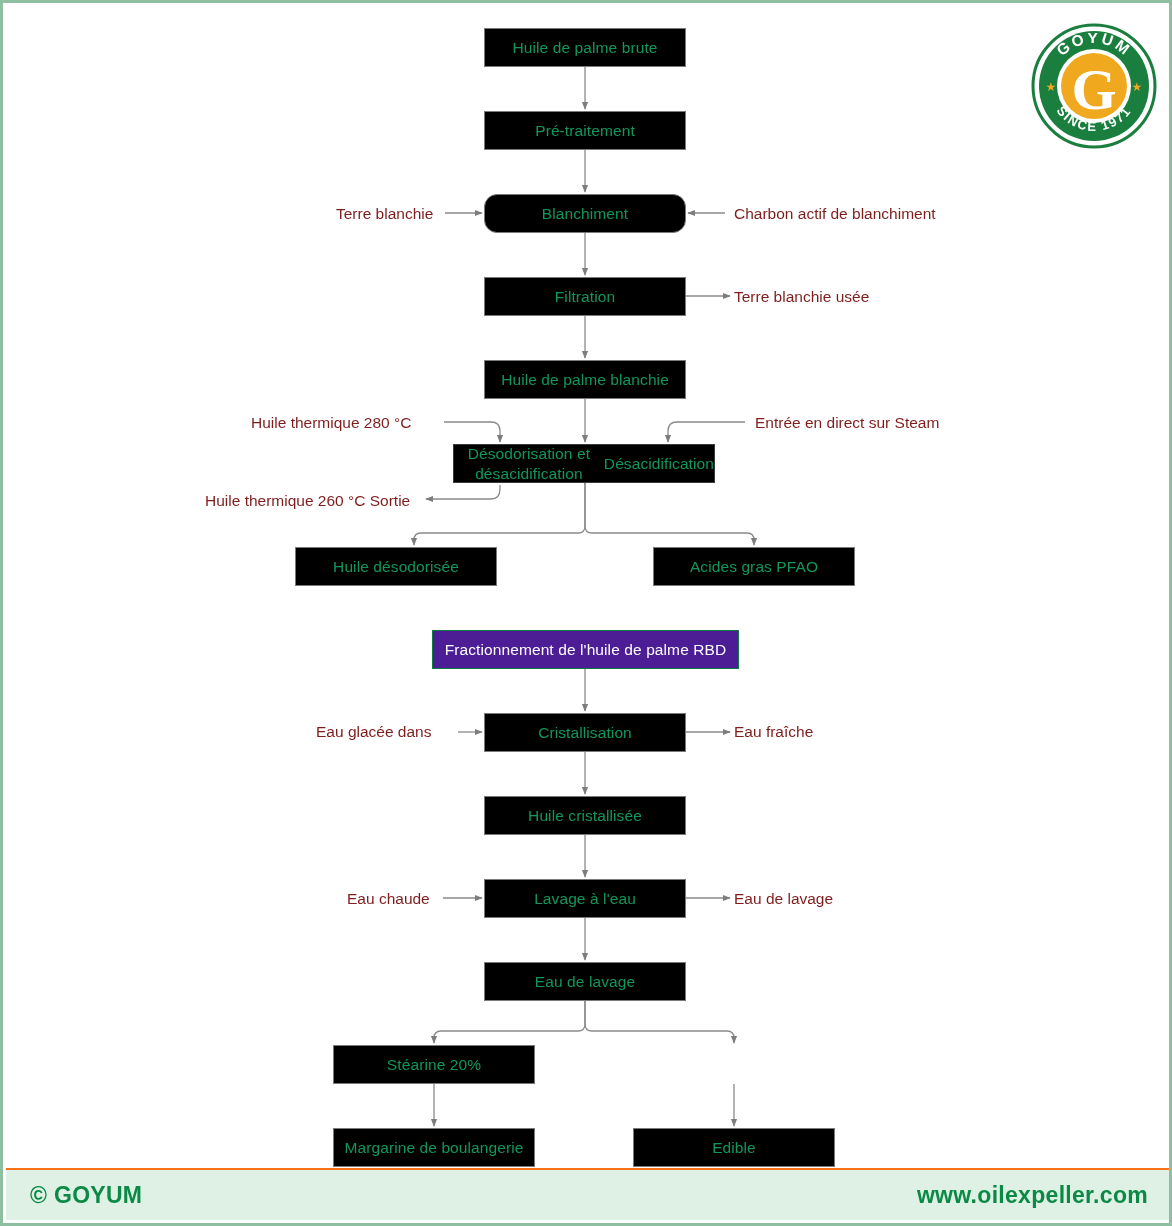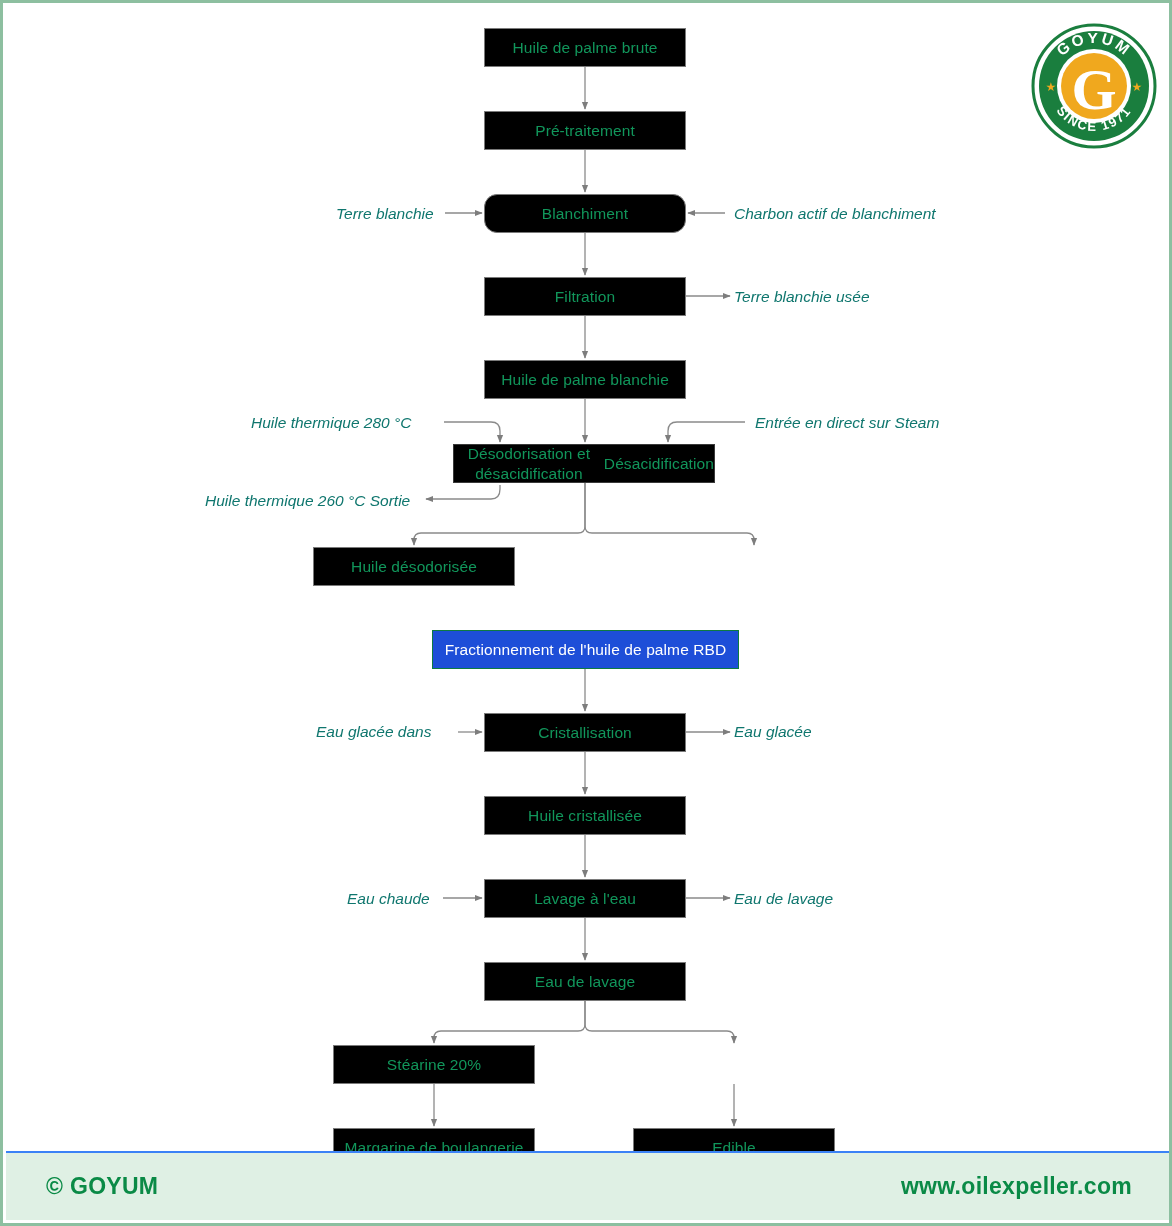--- a/index.html
+++ b/index.html
@@ -38,62 +38,61 @@
     color: #11965b;
     font-size: 15.5px;
     display: flex;
     align-items: center;
     justify-content: center;
     text-align: center;
     line-height: 1.25;
     letter-spacing: 0.1px;
   }
   .node.accent {
-    background: #1d4ed8;
+    background: #4c1d95;
     border-color: #0d7a41;
     color: #ffffff;
     align-items: center;
   }
   .node.two-line {
     flex-direction: row;
     border-color: #3a3a3a;
   }
   .side-label {
     position: absolute;
-    color: #0f766e;
+    color: #7f1d1d;
     font-size: 15.5px;
     white-space: nowrap;
     line-height: 1;
-    font-style: italic;
   }
   .side-label.right { text-align: left; }
   .side-label.left  { text-align: right; }
 
   
   #logo {
     position: absolute;
     left: 1026px;
     top: 18px;
     width: 130px;
     height: 130px;
   }
   
   #footer {
     position: absolute;
     left: 3px;
     bottom: 3px;
     width: 1166px;
-    height: 69px;
+    height: 52px;
     background: #dff0e4;
-    border-top: 2px solid #3b82f6;
+    border-top: 2px solid #f97316;
     box-sizing: border-box;
     display: flex;
     align-items: center;
     justify-content: space-between;
-    padding: 0 40px;
+    padding: 0 24px;
   }
   #footer .fl, #footer .fr {
     color: #0a8a46;
     font-weight: bold;
     font-size: 23px;
     letter-spacing: 0.3px;
     font-family: "Liberation Sans", sans-serif;
   }
 </style>
 </head>
@@ -168,24 +167,27 @@
 
     <div class="node" style="left:481px; top:357px; width:202px; height:39px;">
       <span>Huile de palme blanchie</span>
     </div>
 
     <div class="node two-line" style="left:450px; top:441px; width:262px; height:39px;">
       <span>Désodorisation et désacidification</span>
       <span>Désacidification</span>
     </div>
 
-    <div class="node" style="left:310px; top:544px; width:202px; height:39px;">
+    <div class="node" style="left:292px; top:544px; width:202px; height:39px;">
       <span>Huile désodorisée</span>
     </div>
 
+    <div class="node" style="left:650px; top:544px; width:202px; height:39px;">
+      <span>Acides gras PFAO</span>
+    </div>
 
     <div class="node accent" style="left:429px; top:627px; width:307px; height:39px;">
       <span>Fractionnement de l'huile de palme RBD</span>
     </div>
 
     <div class="node" style="left:481px; top:710px; width:202px; height:39px;">
       <span>Cristallisation</span>
     </div>
 
     <div class="node" style="left:481px; top:876px; width:202px; height:39px;">
@@ -235,21 +237,21 @@
 
     <div class="side-label left" style="left:202px; top:490px;">
       <span>Huile thermique 260 °C Sortie</span>
     </div>
 
     <div class="side-label left" style="left:313px; top:721px;">
       <span>Eau glacée dans</span>
     </div>
 
     <div class="side-label right" style="left:731px; top:721px;">
-      <span>Eau glacée</span>
+      <span>Eau fraîche</span>
     </div>
 
     <div class="side-label left" style="left:344px; top:888px;">
       <span>Eau chaude</span>
     </div>
 
     <div class="side-label right" style="left:731px; top:888px;">
       <span>Eau de lavage</span>
     </div>
 

